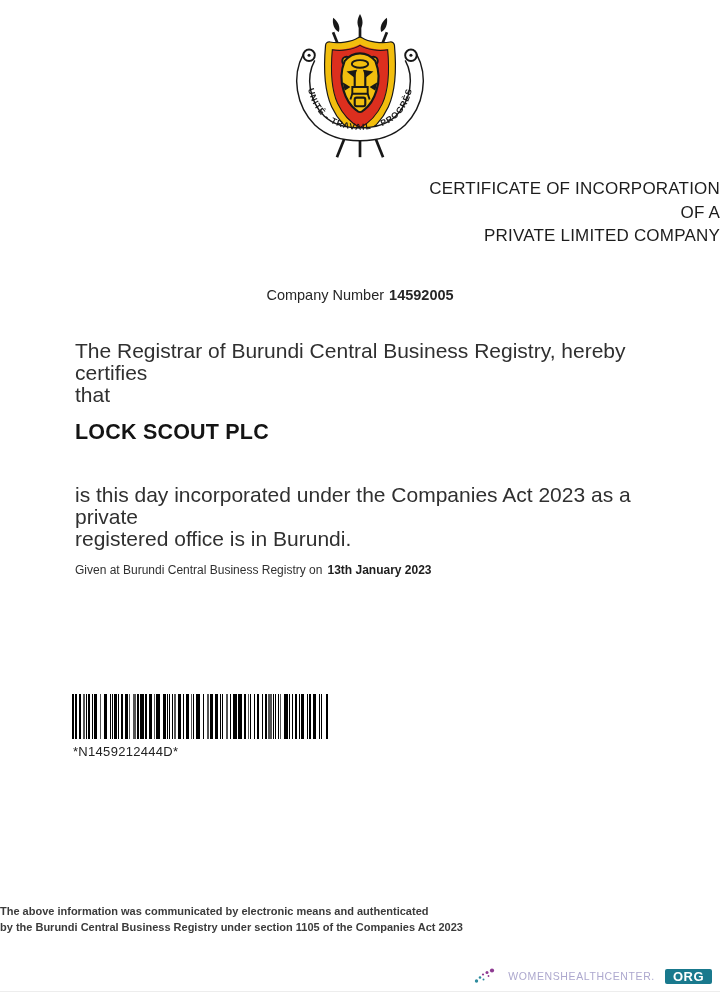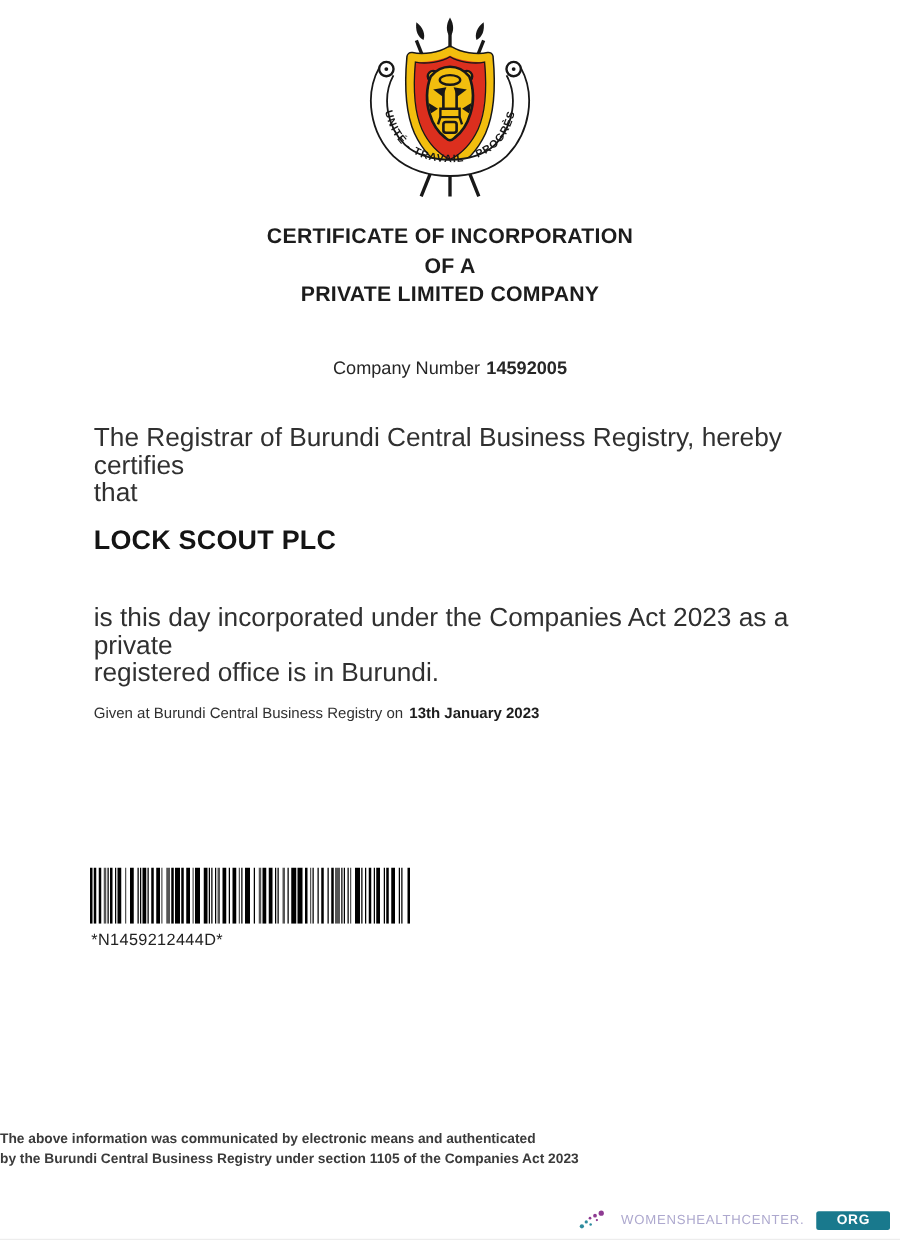--- a/index.html
+++ b/index.html
@@ -14,22 +14,22 @@
   .emblem { left:283px; top:13px; width:154px; height:148px; }
   .emblem svg { width:100%; height:100%; display:block; }
   .c-outline { fill:#181818; }
   .c-shaft   { stroke:#181818; stroke-width:2.8; }
   .c-red     { fill:#DC2F1E; }
   .c-gold    { fill:#F2BE0E; }
   .ln        { stroke:#181818; fill:none; }
 
   
   .title {
-    left:0; top:177px; width:720px; text-align:center;
-    font-size:17px; font-weight:bold; line-height:23.5px;
+    left:0; top:177px; width:720px; text-align:right;
+    font-size:17px; font-weight:normal; line-height:23.5px;
     letter-spacing:0.2px; color:#1c1c1c;
   }
 
   
   .compnum { left:0; top:287px; width:720px; text-align:center; font-size:14.5px; color:#262626; }
   .compnum b { margin-left:5px; }
 
   
   .bodytext { left:75px; width:560px; font-size:21px; line-height:22px; color:#303030; }
   .registrar { top:340px; }
@@ -55,22 +55,22 @@
   
   .watermark {
     right:8px; top:964px; height:24px;
     display:flex; align-items:center; gap:10px; cursor:pointer;
   }
   .wm-dots { width:24px; height:20px; margin-right:1px; }
   .wm-name {
     font-size:10.5px; letter-spacing:0.6px; color:#ADA8CE; font-weight:normal;
   }
   .wm-org {
-    background:#19798D; color:#ffffff; font-size:11px; font-weight:bold;
-    letter-spacing:0.5px; padding:2px 16px 2px; border-radius:2px; line-height:11px;
+    background:#19798D; color:#ffffff; font-size:13px; font-weight:bold;
+    letter-spacing:0.5px; padding:2px 8px 2px; border-radius:2px; line-height:11px;
   }
 
   .bottom-line { left:0; right:0; top:991px; height:1px; background:#ededed; }
 </style>
 </head>
 <body>
 
 <div class="abs emblem">
   <svg viewBox="0 0 160 154">
 

